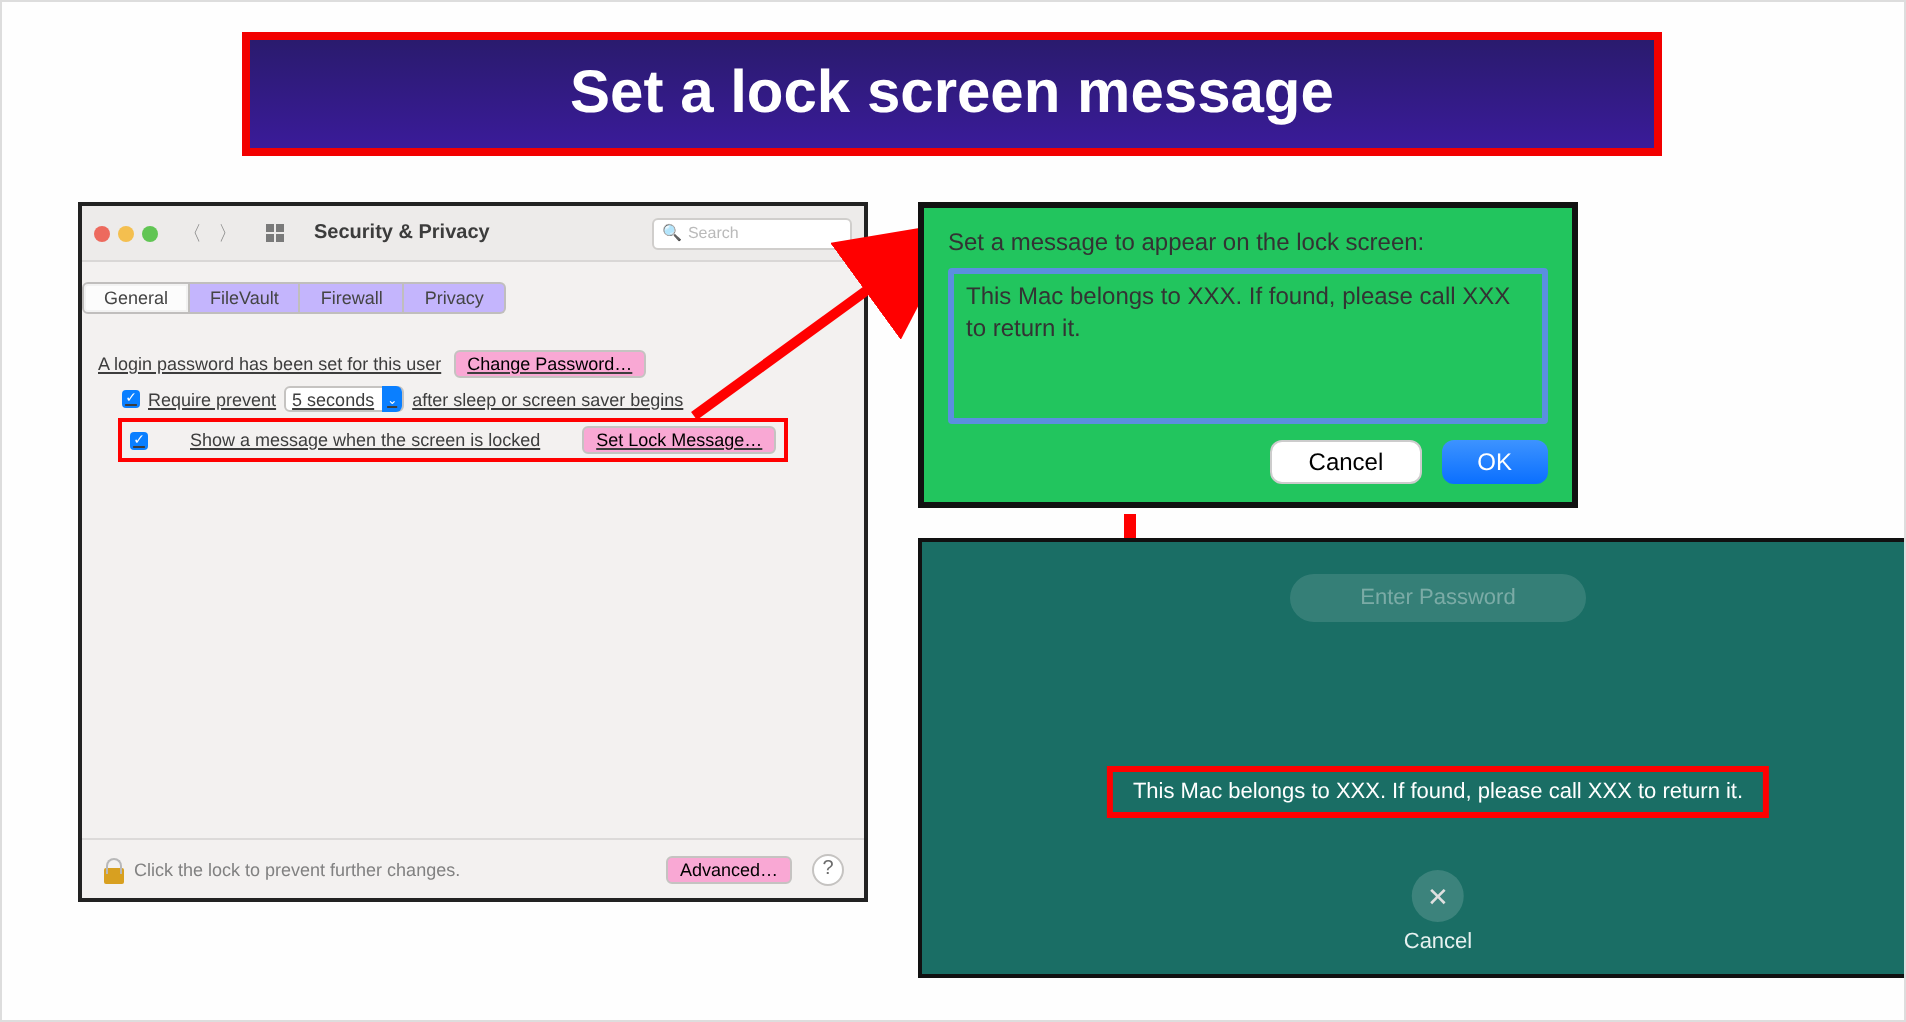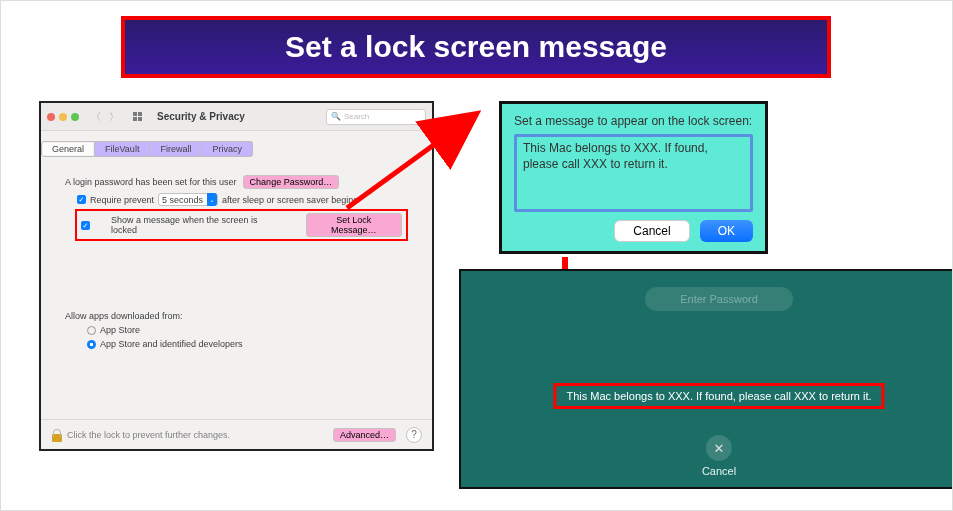--- a/index.html
+++ b/index.html
@@ -95,21 +95,21 @@
       padding: 2px 10px;
       border: 1px solid #c0bebd;
       background: #c4b5fd;
       color: #444;
     }
     .tab:first-child { border-radius: 3px 0 0 3px; }
     .tab:last-child { border-radius: 0 3px 3px 0; }
     .tab + .tab { border-left: none; }
     .tab.active { background: #fcfcfc; box-shadow: inset 0 0 0 1px rgba(0,0,0,0.04); font-weight: 500; }
 
-    .panel-a-body { padding: 12px 24px; font-size: 9px; color: #3d3d3d; }
+    .panel-a-body { padding: 12px 8px; font-size: 9px; color: #3d3d3d; text-decoration: underline; }
     .row-login { margin-top: 6px; margin-bottom: 4px; display: flex; align-items: center; gap: 6px; }
     .small-btn {
       font-size: 9px;
       padding: 1px 6px;
       background: #f9a8d4;
       border: 1px solid #c5c3c1;
       border-radius: 3px;
     }
     .row-req { display: flex; align-items: center; gap: 4px; margin-left: 12px; }
     .chk { width: 9px; height: 9px; background: #0a7fff; border-radius: 2px; display: inline-flex; align-items: center; justify-content: center; flex-shrink: 0;}
@@ -177,28 +177,27 @@
       display: flex; align-items: center; justify-content: center;
       margin-left: 6px;
       background: #fff;
     }
 
     
     .panel-b {
       position: absolute;
       left: 458px;
       top: 100px;
-      width: 269px;
+      width: 330px;
       height: 153px;
       border: 3px solid #111;
-      background: #5eead4;
+      background: #22c55e;
       padding: 10px 12px;
       font-size: 12px;
       color: #333;
-      margin-left: 40px;
     }
     .panel-b textarea, .msgbox {
       width: 100%;
       height: 78px;
       margin-top: 6px;
       border: 3px solid #5b8fe0;
       border-radius: 2px;
       padding: 4px 6px;
       font-size: 12px;
       color: #333;
@@ -333,31 +332,20 @@
         <span class="dd-caret">⌄</span>
       </span>
       <span>after sleep or screen saver begins</span>
     </div>
     <div class="highlight-box">
       <span class="chk"></span>
       <span>Show a message when the screen is locked</span>
       <button class="small-btn">Set Lock Message…</button>
     </div>
 
-    <div class="allow-section">
-      <div>Allow apps downloaded from:</div>
-      <div class="radio-row">
-        <span class="radio"></span>
-        <span>App Store</span>
-      </div>
-      <div class="radio-row">
-        <span class="radio sel"></span>
-        <span>App Store and identified developers</span>
-      </div>
-    </div>
   </div>
 
   <div class="panel-a-footer">
     <div class="lock-ic">
       <div class="lock-body">
           <div class="lock-shackle"></div>
         </div>
     </div>
     <span>Click the lock to prevent further changes.</span>
     <button class="small-btn adv-btn">Advanced…</button>

